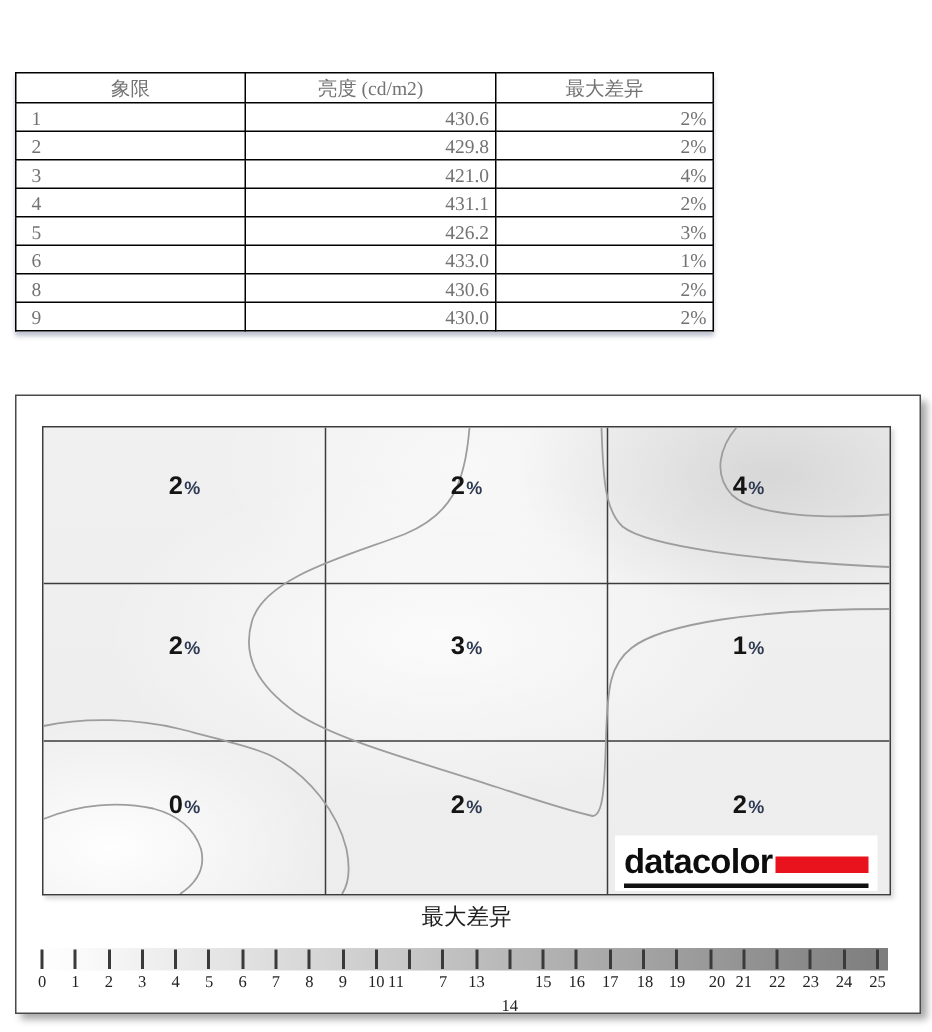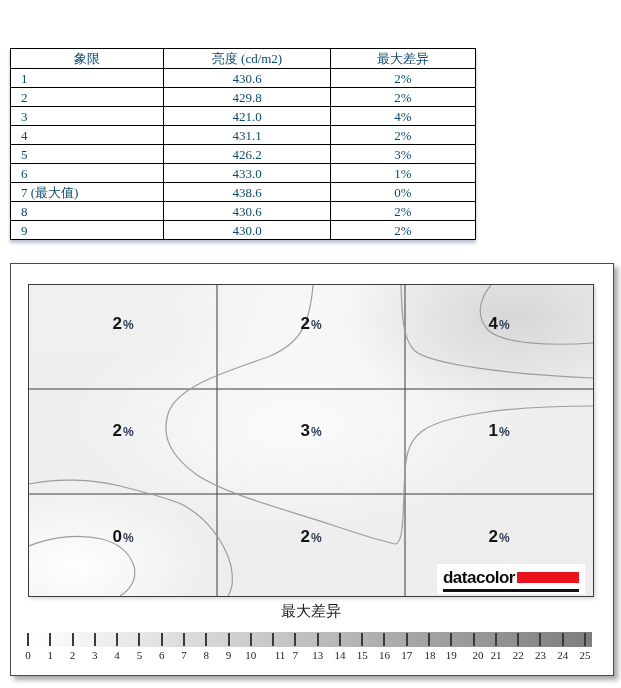--- a/index.html
+++ b/index.html
@@ -11,32 +11,32 @@
   .page{position:absolute;inset:0;}
   .title{
     position:absolute;left:8px;top:8px;font-size:15px;color:#000;
     font-family:"Liberation Sans","DejaVu Sans",sans-serif;
   }
   
   table.datatable{
     position:absolute;left:10px;top:48px;width:465px;
     border-collapse:collapse;table-layout:fixed;
     font-family:"Liberation Serif","DejaVu Serif",serif;
-    font-size:13px;color:#0c4a6e;
+    font-size:13px;color:#737373;
     box-shadow:0 3px 3px rgba(70,80,120,0.35);
     background:#fff;
   }
   table.datatable th, table.datatable td{
     border:1px solid #000;
     padding:1px 4px;height:16px;line-height:15px;
     font-weight:normal;white-space:nowrap;overflow:hidden;
   }
   table.datatable th{text-align:center;height:17px;}
   table.datatable td{text-align:left;padding-left:10px;}
-  table.datatable td.c{text-align:center;padding-left:4px;}
+  table.datatable td.c{text-align:right;padding-left:4px;}
   
   .panel{
     position:absolute;left:10px;top:263px;width:602px;height:411px;
     background:#ffffff;border:1px solid #4a4a4a;
     box-shadow:4px 4px 5px rgba(0,0,0,0.35);
   }
   .grid{
     position:absolute;left:17px;top:20px;width:566px;height:313px;
     border:1px solid #3c3c3c;box-sizing:border-box;
     background:
@@ -59,21 +59,21 @@
   .cell-label .pct{
     font-size:12px;font-weight:bold;color:#2e3a52;margin-left:1px;
   }
   .logo{
     position:absolute;right:8px;bottom:2px;background:#ffffff;
     padding:4px 6px 2px 6px;
   }
   .logo-inner{display:inline-block;border-bottom:3px solid #101010;padding-bottom:1px;white-space:nowrap;}
   .logo-text{
     font-family:"Liberation Sans","DejaVu Sans",sans-serif;
-    font-size:17px;font-weight:bold;letter-spacing:-0.5px;color:#0d0d0d;
+    font-size:23px;font-weight:bold;letter-spacing:-0.5px;color:#0d0d0d;
   }
   .logo-bar{display:inline-block;width:62px;height:11px;background:#e8131c;margin-left:2px;}
   
   .scale-label{
     position:absolute;left:0;top:338px;width:600px;text-align:center;
     font-size:15px;color:#1d1d1d;
   }
   .scale-bar{
     position:absolute;left:14px;top:368px;width:567px;height:15px;
     background:linear-gradient(to right,#ffffff 0%,#f9f9f9 6%,#7d7d7d 100%);
@@ -133,25 +133,20 @@
         </tr>
         <tr>
           <td>5</td>
           <td class="c">426.2</td>
           <td class="c">3%</td>
         </tr>
         <tr>
           <td>6</td>
           <td class="c">433.0</td>
           <td class="c">1%</td>
-        </tr>
-        <tr>
-          <td>7 (最大值)</td>
-          <td class="c">438.6</td>
-          <td class="c">0%</td>
         </tr>
         <tr>
           <td>8</td>
           <td class="c">430.6</td>
           <td class="c">2%</td>
         </tr>
         <tr>
           <td>9</td>
           <td class="c">430.0</td>
           <td class="c">2%</td>
@@ -234,24 +229,24 @@
         <div class="ticklabel" style="left: 25.28px;">1</div>
         <div class="ticklabel" style="left: 47.56px;">2</div>
         <div class="ticklabel" style="left: 69.84px;">3</div>
         <div class="ticklabel" style="left: 92.12px;">4</div>
         <div class="ticklabel" style="left: 114.4px;">5</div>
         <div class="ticklabel" style="left: 136.68px;">6</div>
         <div class="ticklabel" style="left: 158.96px;">7</div>
         <div class="ticklabel" style="left: 181.24px;">8</div>
         <div class="ticklabel" style="left: 203.52px;">9</div>
         <div class="ticklabel" style="left: 225.8px;">10</div>
-        <div class="ticklabel" style="left: 255px;">11</div>
+        <div class="ticklabel" style="left: 239px;">11</div>
         <div class="ticklabel" style="left: 270.36px;">7</div>
         <div class="ticklabel" style="left: 292.64px;">13</div>
-        <div class="ticklabel" style="left: 314.92px;">14</div>
+        <div class="ticklabel" style="left: 314.92px; margin-top: 16px;">14</div>
         <div class="ticklabel" style="left: 337.2px;">15</div>
         <div class="ticklabel" style="left: 359.48px;">16</div>
         <div class="ticklabel" style="left: 381.76px;">17</div>
         <div class="ticklabel" style="left: 405px;">18</div>
         <div class="ticklabel" style="left: 426.32px;">19</div>
         <div class="ticklabel" style="left: 453px;">20</div>
         <div class="ticklabel" style="left: 470.88px; text-align: center;">21</div>
         <div class="ticklabel" style="left: 493.16px;">22</div>
         <div class="ticklabel" style="left: 515.44px;">23</div>
         <div class="ticklabel" style="left: 537.72px;">24</div>

